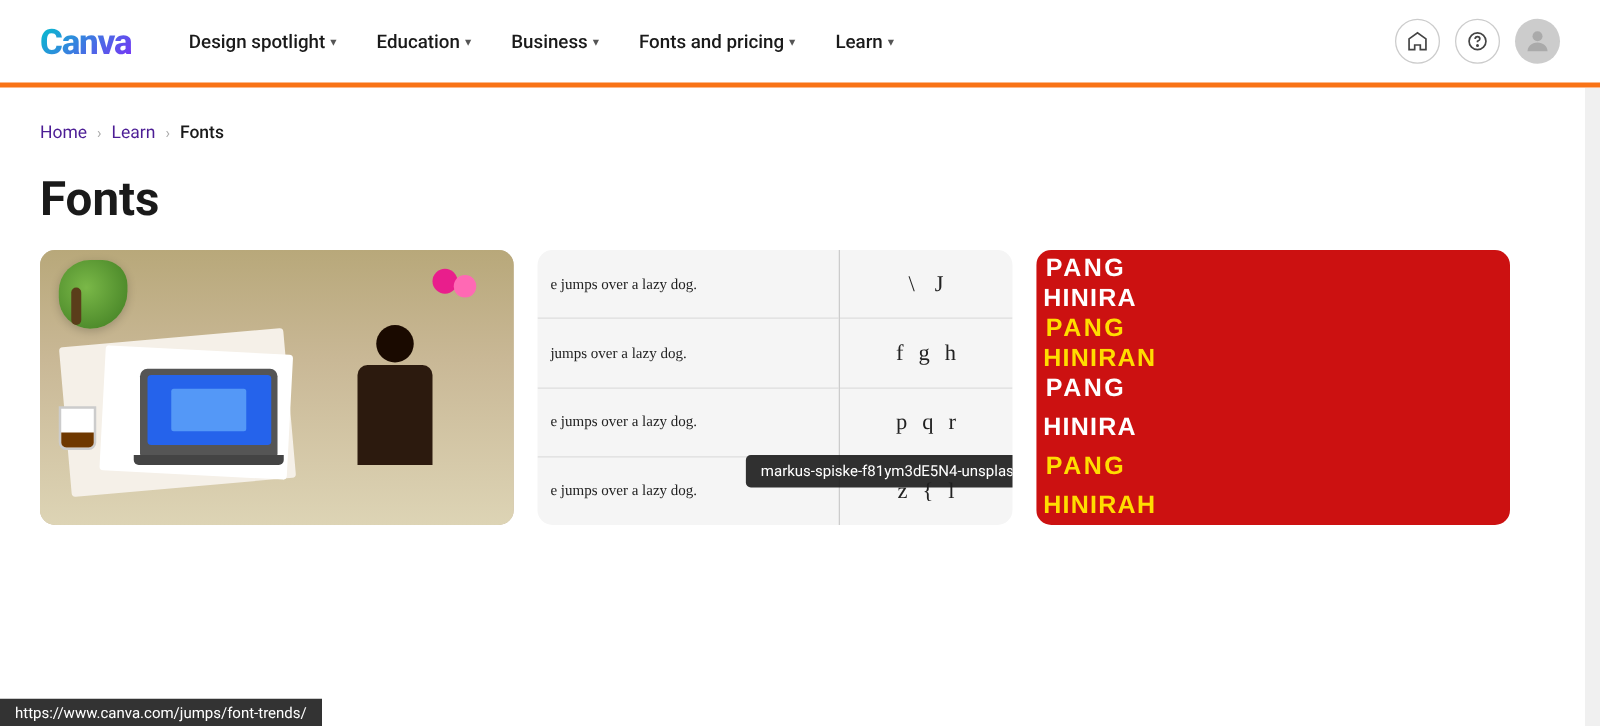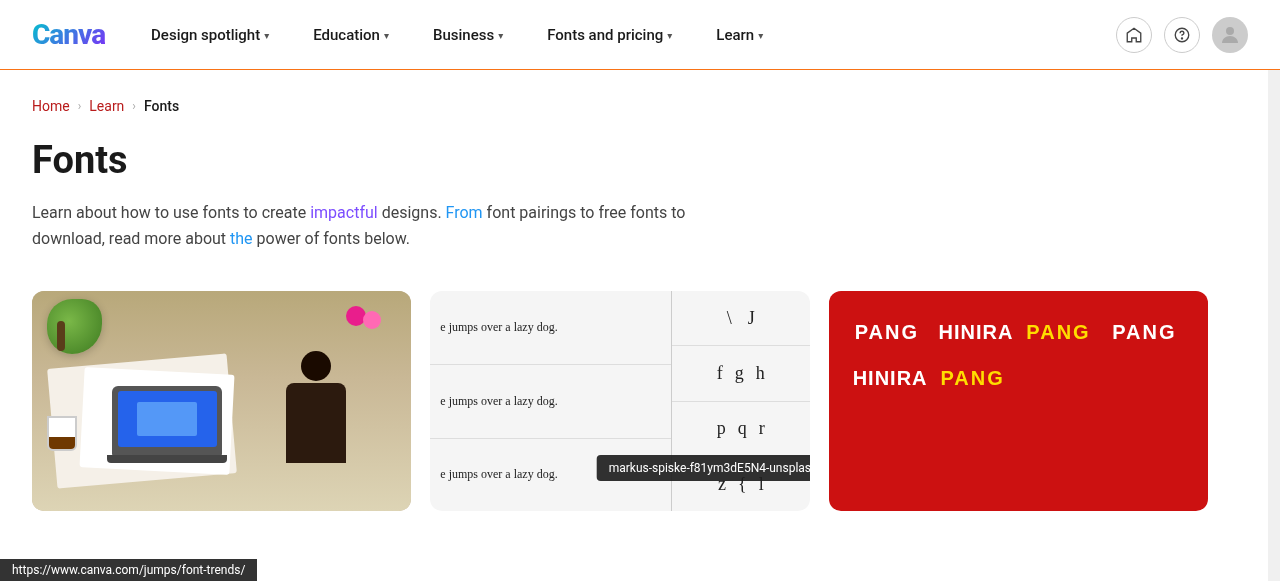--- a/index.html
+++ b/index.html
@@ -8,39 +8,39 @@
     
     ::-webkit-scrollbar { width: 8px; }
     ::-webkit-scrollbar-thumb { background: #ccc; border-radius: 4px; }
 
     
     .navbar {
       display: flex;
       align-items: center;
       padding: 0 32px;
       height: 70px;
-      border-bottom: 1px solid #f97316;
+      border-bottom: 4px solid #f97316;
       position: relative;
       z-index: 100;
       background: #fff;
     }
     .logo {
       font-size: 28px;
       font-weight: 800;
       background: linear-gradient(135deg, #00c4cc, #7b2ff7);
       -webkit-background-clip: text;
       -webkit-text-fill-color: transparent;
       margin-right: 32px;
       cursor: pointer;
       letter-spacing: -1px;
     }
     .nav-links {
       display: flex;
       align-items: center;
-      gap: 16px;
+      gap: 4px;
       flex: 1;
     }
     .nav-item {
       display: flex;
       align-items: center;
       gap: 4px;
       padding: 8px 14px;
       font-size: 15px;
       color: #1a1a1a;
       cursor: pointer;
@@ -86,21 +86,21 @@
 
     
     .breadcrumb-area {
       padding: 28px 32px 8px 32px;
       display: flex;
       align-items: center;
       gap: 8px;
     }
     .breadcrumb-item {
       font-size: 14px;
-      color: #b91c1c;
+      color: #4c1d95;
       cursor: pointer;
       text-decoration: none;
     }
     .breadcrumb-current {
       font-size: 14px;
       color: #1a1a1a;
       font-weight: 500;
     }
     .breadcrumb-sep {
       font-size: 12px;
@@ -273,23 +273,20 @@
 <div class="breadcrumb-area">
   <a class="breadcrumb-item">Home</a>
   <span class="breadcrumb-sep">›</span>
   <a class="breadcrumb-item">Learn</a>
   <span class="breadcrumb-sep">›</span>
   <span class="breadcrumb-current">Fonts</span>
 </div>
 
 <div class="page-content">
   <h1 class="page-title">Fonts</h1>
-  <p class="page-desc">
-    Learn about how to use fonts to create <span style="color:#7c4dff;">impactful</span> designs. <span style="color:#2196f3;">From</span> font pairings to free fonts to download, read more about <span style="color:#2196f3;">the</span> power of fonts below.
-  </p>
 
   <div class="cards-grid">
 
     <div class="card card-1">
 
       <div style="width:100%;height:100%;position:relative;overflow:hidden;">
 
         <div style="position:absolute;inset:0;background:linear-gradient(180deg,#b8a87a 0%,#c9b896 40%,#ddd4b5 100%);"></div>
 
         <div style="position:absolute;top:8px;left:15px;width:55px;height:55px;background:radial-gradient(circle at 40% 40%,#7ab848,#3d7a20);border-radius:50% 40% 60% 50%;box-shadow:0 2px 8px rgba(0,0,0,0.2);"></div>
@@ -321,20 +318,21 @@
       </div>
     </div>
 
     <div class="card card-2" style="position:relative;">
       <div class="card-2-inner">
 
         <div style="display:flex;height:100%;width:100%;">
 
           <div style="flex:1.4;display:flex;flex-direction:column;border-right:1px solid #ccc;">
             <div style="flex:1;border-bottom:1px solid #ddd;display:flex;align-items:center;padding:0 10px;font-family:Georgia,serif;font-size:12px;color:#222;overflow:hidden;white-space:nowrap;">e jumps over a lazy dog.</div>
+            <div style="flex:1;border-bottom:1px solid #ddd;display:flex;align-items:center;padding:0 10px;font-family:Georgia,serif;font-size:12px;color:#222;overflow:hidden;white-space:nowrap;">jumps over a lazy dog.</div>
             <div style="flex:1;border-bottom:1px solid #ddd;display:flex;align-items:center;padding:0 10px;font-family:Georgia,serif;font-size:12px;color:#222;overflow:hidden;white-space:nowrap;">e jumps over a lazy dog.</div>
             <div style="flex:1;display:flex;align-items:center;padding:0 10px;font-family:Georgia,serif;font-size:12px;color:#222;overflow:hidden;white-space:nowrap;">e jumps over a lazy dog.</div>
           </div>
 
           <div style="flex:0.8;display:flex;flex-direction:column;">
             <div style="flex:1;border-bottom:1px solid #ddd;display:flex;align-items:center;justify-content:center;gap:16px;font-family:Georgia,serif;font-size:18px;color:#222;">
                 <span>\</span>
                 <span>J</span>
               </div>
             <div style="flex:1;border-bottom:1px solid #ddd;display:flex;align-items:center;justify-content:center;gap:12px;font-family:Georgia,serif;font-size:18px;color:#222;">
@@ -353,26 +351,28 @@
                 <span>l</span>
               </div>
           </div>
         </div>
       </div>
 
       <div class="tooltip">markus-spiske-f81ym3dE5N4-unsplash</div>
     </div>
 
     <div class="card card-3">
-      <div style="width:100%;height:100%;background:#cc1111;display:grid;grid-template-columns:1fr 1fr 1fr 1fr;grid-template-rows:repeat(4,1fr);padding:18px;gap:0;">
+      <div style="width:100%;height:100%;background:#cc1111;display:grid;grid-template-columns:1fr;grid-template-rows:repeat(4,1fr);padding:0;gap:0;">
         <div style="display:flex;align-items:center;justify-content:flex-start;padding:4px 8px;font-size:20px;font-weight:900;color:#fff;letter-spacing:2px;font-family:Arial Black,sans-serif;">PANG</div>
         <div style="display:flex;align-items:center;justify-content:flex-start;padding:4px 6px;font-size:20px;font-weight:900;color:#fff;letter-spacing:1px;font-family:Arial Black,sans-serif;overflow:hidden;">HINIRA</div>
         <div style="display:flex;align-items:center;justify-content:flex-start;padding:4px 8px;font-size:20px;font-weight:900;color:#ffdd00;letter-spacing:2px;font-family:Arial Black,sans-serif;">PANG</div>
+        <div style="display:flex;align-items:center;justify-content:flex-start;padding:4px 6px;font-size:20px;font-weight:900;color:#ffdd00;letter-spacing:1px;font-family:Arial Black,sans-serif;overflow:hidden;">HINIRAN</div>
         <div style="display:flex;align-items:center;justify-content:flex-start;padding:4px 8px;font-size:20px;font-weight:900;color:#fff;letter-spacing:2px;font-family:Arial Black,sans-serif;">PANG</div>
         <div style="display:flex;align-items:center;justify-content:flex-start;padding:4px 6px;font-size:20px;font-weight:900;color:#fff;letter-spacing:1px;font-family:Arial Black,sans-serif;overflow:hidden;">HINIRA</div>
         <div style="display:flex;align-items:center;justify-content:flex-start;padding:4px 8px;font-size:20px;font-weight:900;color:#ffdd00;letter-spacing:2px;font-family:Arial Black,sans-serif;">PANG</div>
+        <div style="display:flex;align-items:center;justify-content:flex-start;padding:4px 6px;font-size:20px;font-weight:900;color:#ffdd00;letter-spacing:1px;font-family:Arial Black,sans-serif;overflow:hidden;">HINIRAH</div>
       </div>
     </div>
 
   </div>
 </div>
 
 <div class="status-bar">https://www.canva.com/jumps/font-trends/</div>
 
 </body></html>

